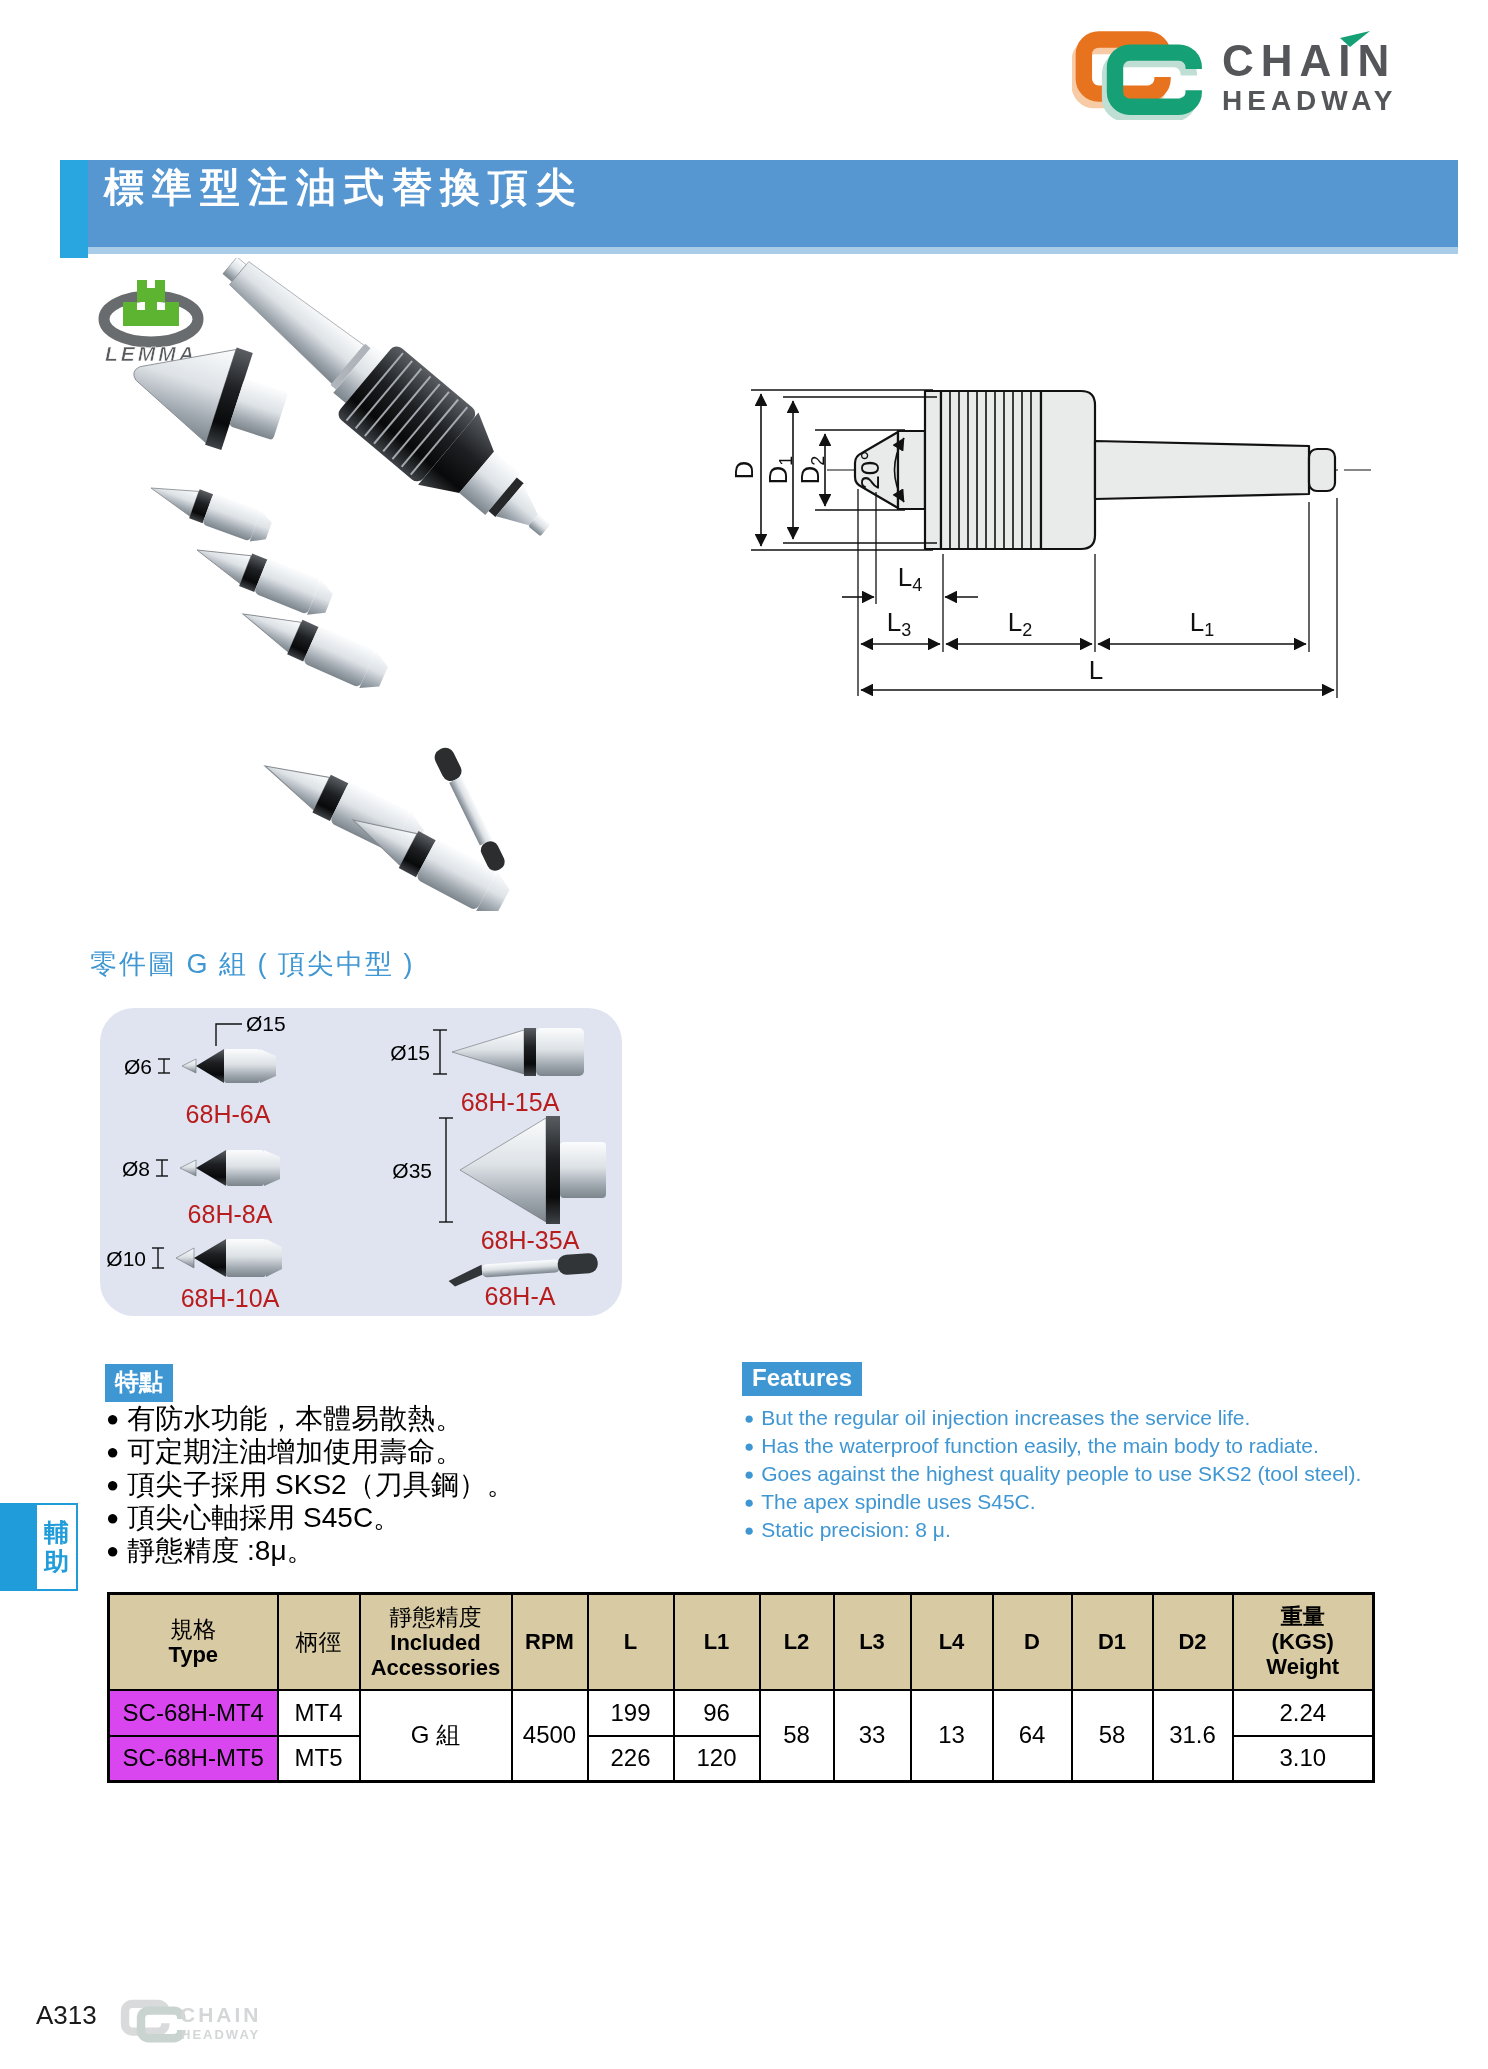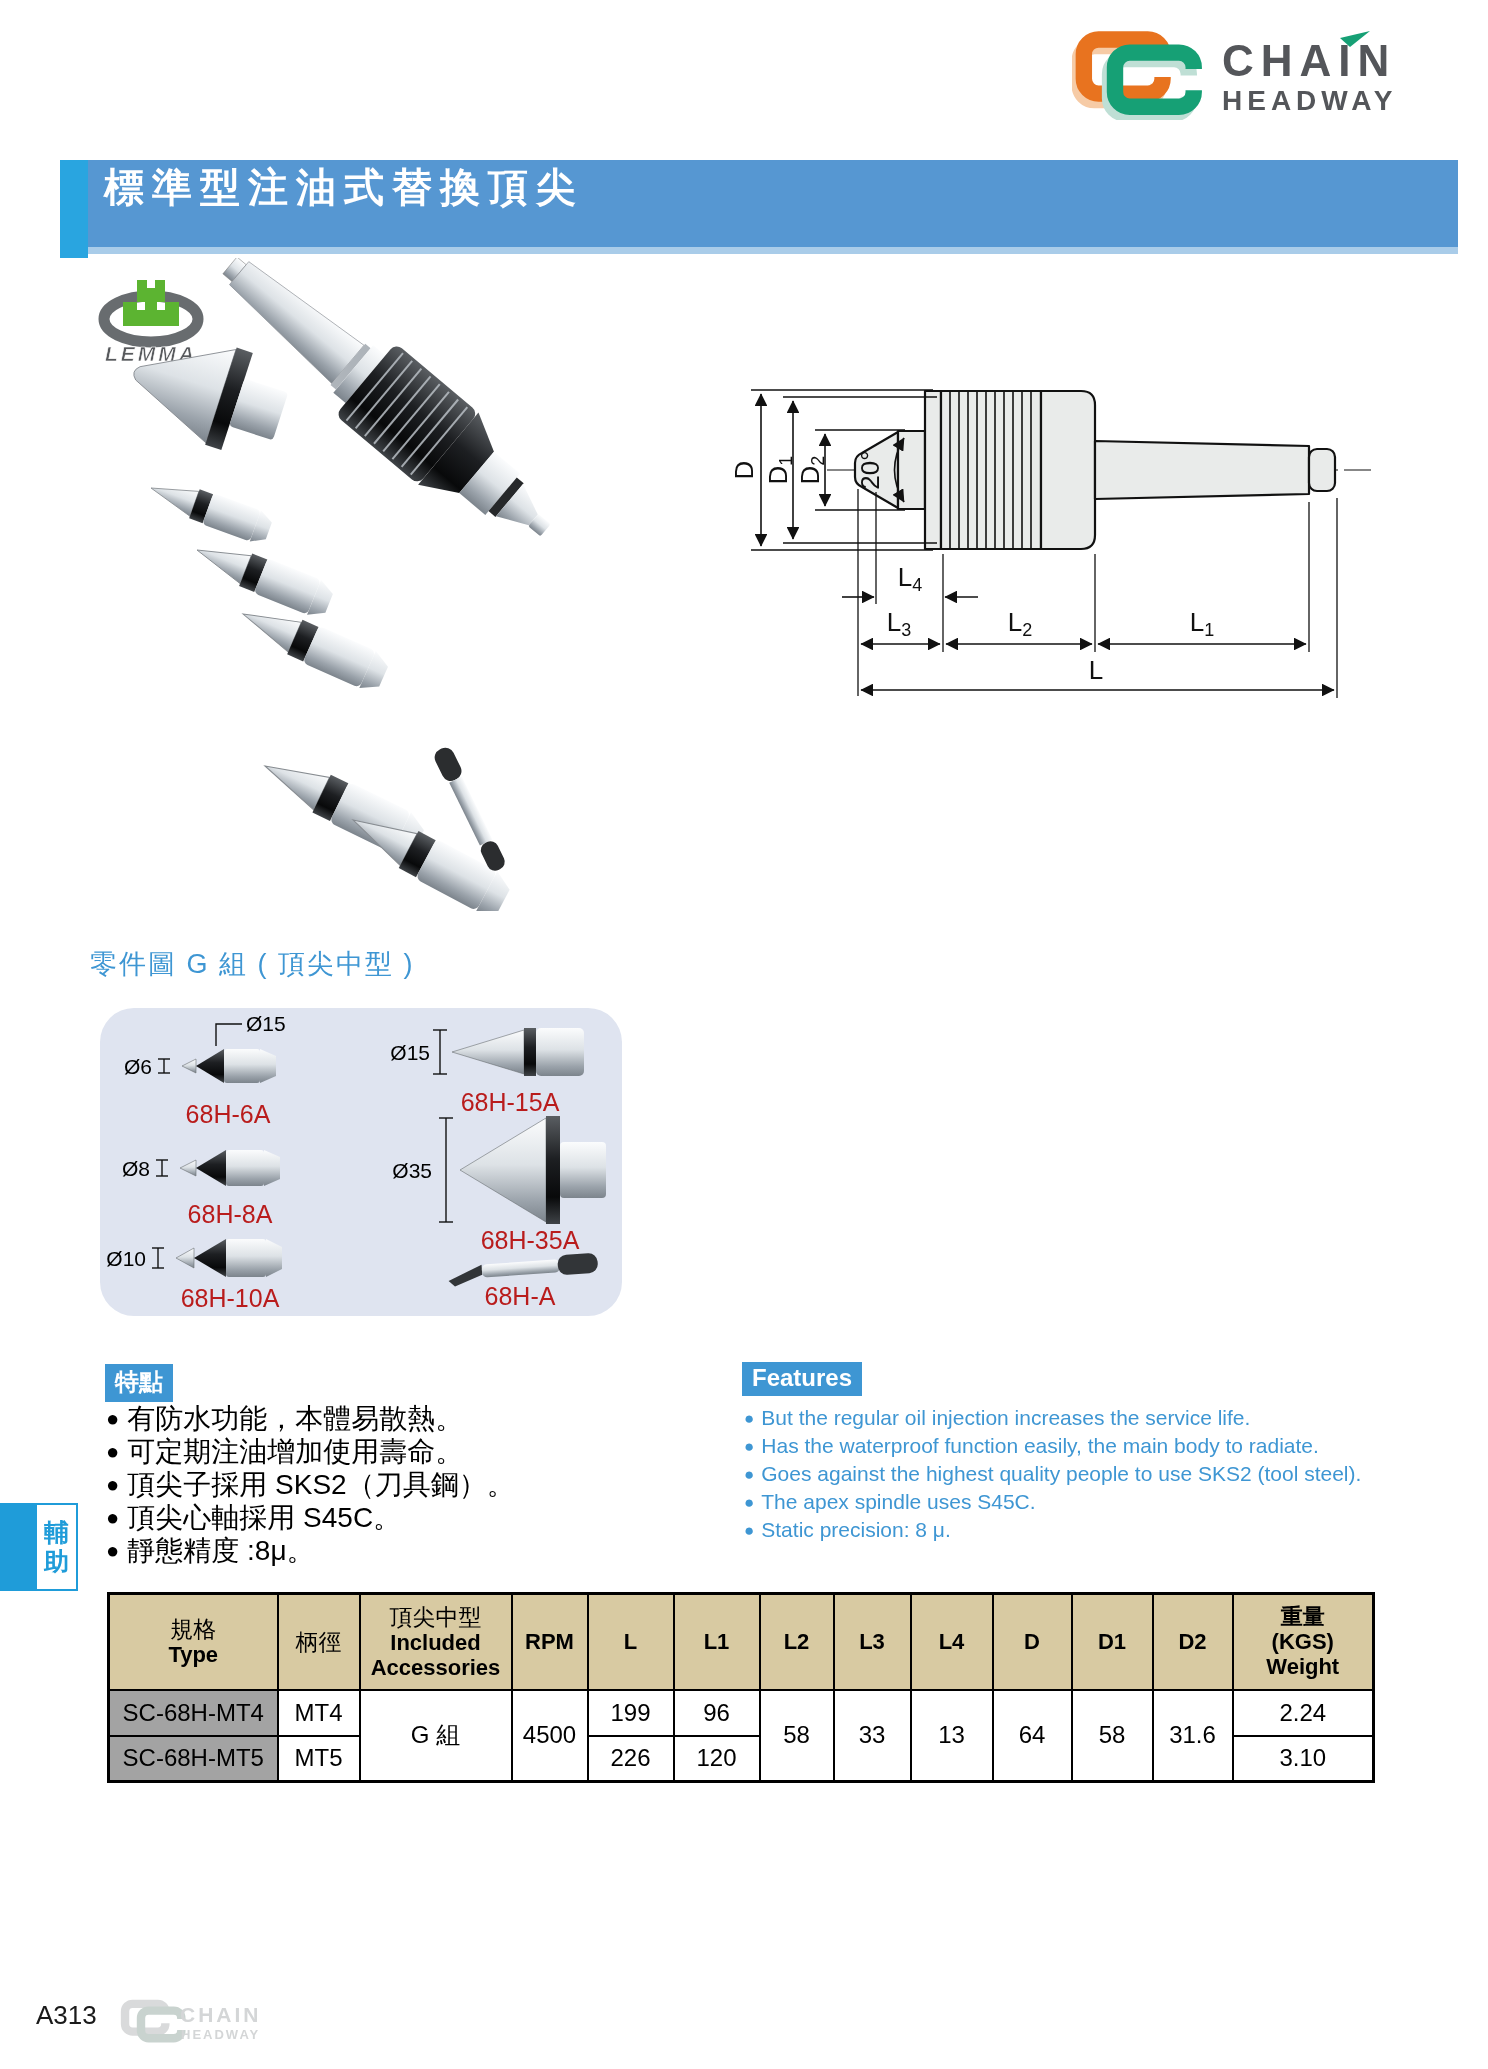--- a/index.html
+++ b/index.html
@@ -40,21 +40,21 @@
 
   
   #spec-table{left:107px;top:1592px}
   table{border-collapse:collapse;table-layout:fixed;width:1265px;border:3px solid #000}
   td,th{border:2px solid #000;text-align:center;vertical-align:middle;padding:0;font-size:23px;color:#000}
   thead tr{height:96px}
   tbody tr{height:46px}
   thead td{background:#d8caa2}
   .hb{font-weight:bold;font-size:22px;line-height:25px}
   .hz{font-weight:normal;font-size:23px;line-height:26px}
-  td.typecell{background:#a3a3a3}
+  td.typecell{background:#d946ef}
   tbody td{font-size:24px}
 
   
   #page-num{left:36px;top:2000px;font-size:26px;color:#1a1a1a}
   #watermark{left:118px;top:1996px}
 
   
   text{font-family:"Liberation Sans",sans-serif}
   .dl{font-size:26px;fill:#111}
   .dim{stroke:#111;stroke-width:1.6;fill:none}
@@ -359,21 +359,21 @@
     <col style="width:141px">
   </colgroup>
   <thead>
     <tr>
       <td>
         <div class="hz">規格</div>
         <div class="hb">Type</div>
       </td>
       <td class="hz">柄徑</td>
       <td>
-        <div class="hz">頂尖中型</div>
+        <div class="hz">靜態精度</div>
         <div class="hb">Included</div>
         <div class="hb">Accessories</div>
       </td>
       <td class="hb">RPM</td>
       <td class="hb">L</td>
       <td class="hb">L1</td>
       <td class="hb">L2</td>
       <td class="hb">L3</td>
       <td class="hb">L4</td>
       <td class="hb">D</td>

